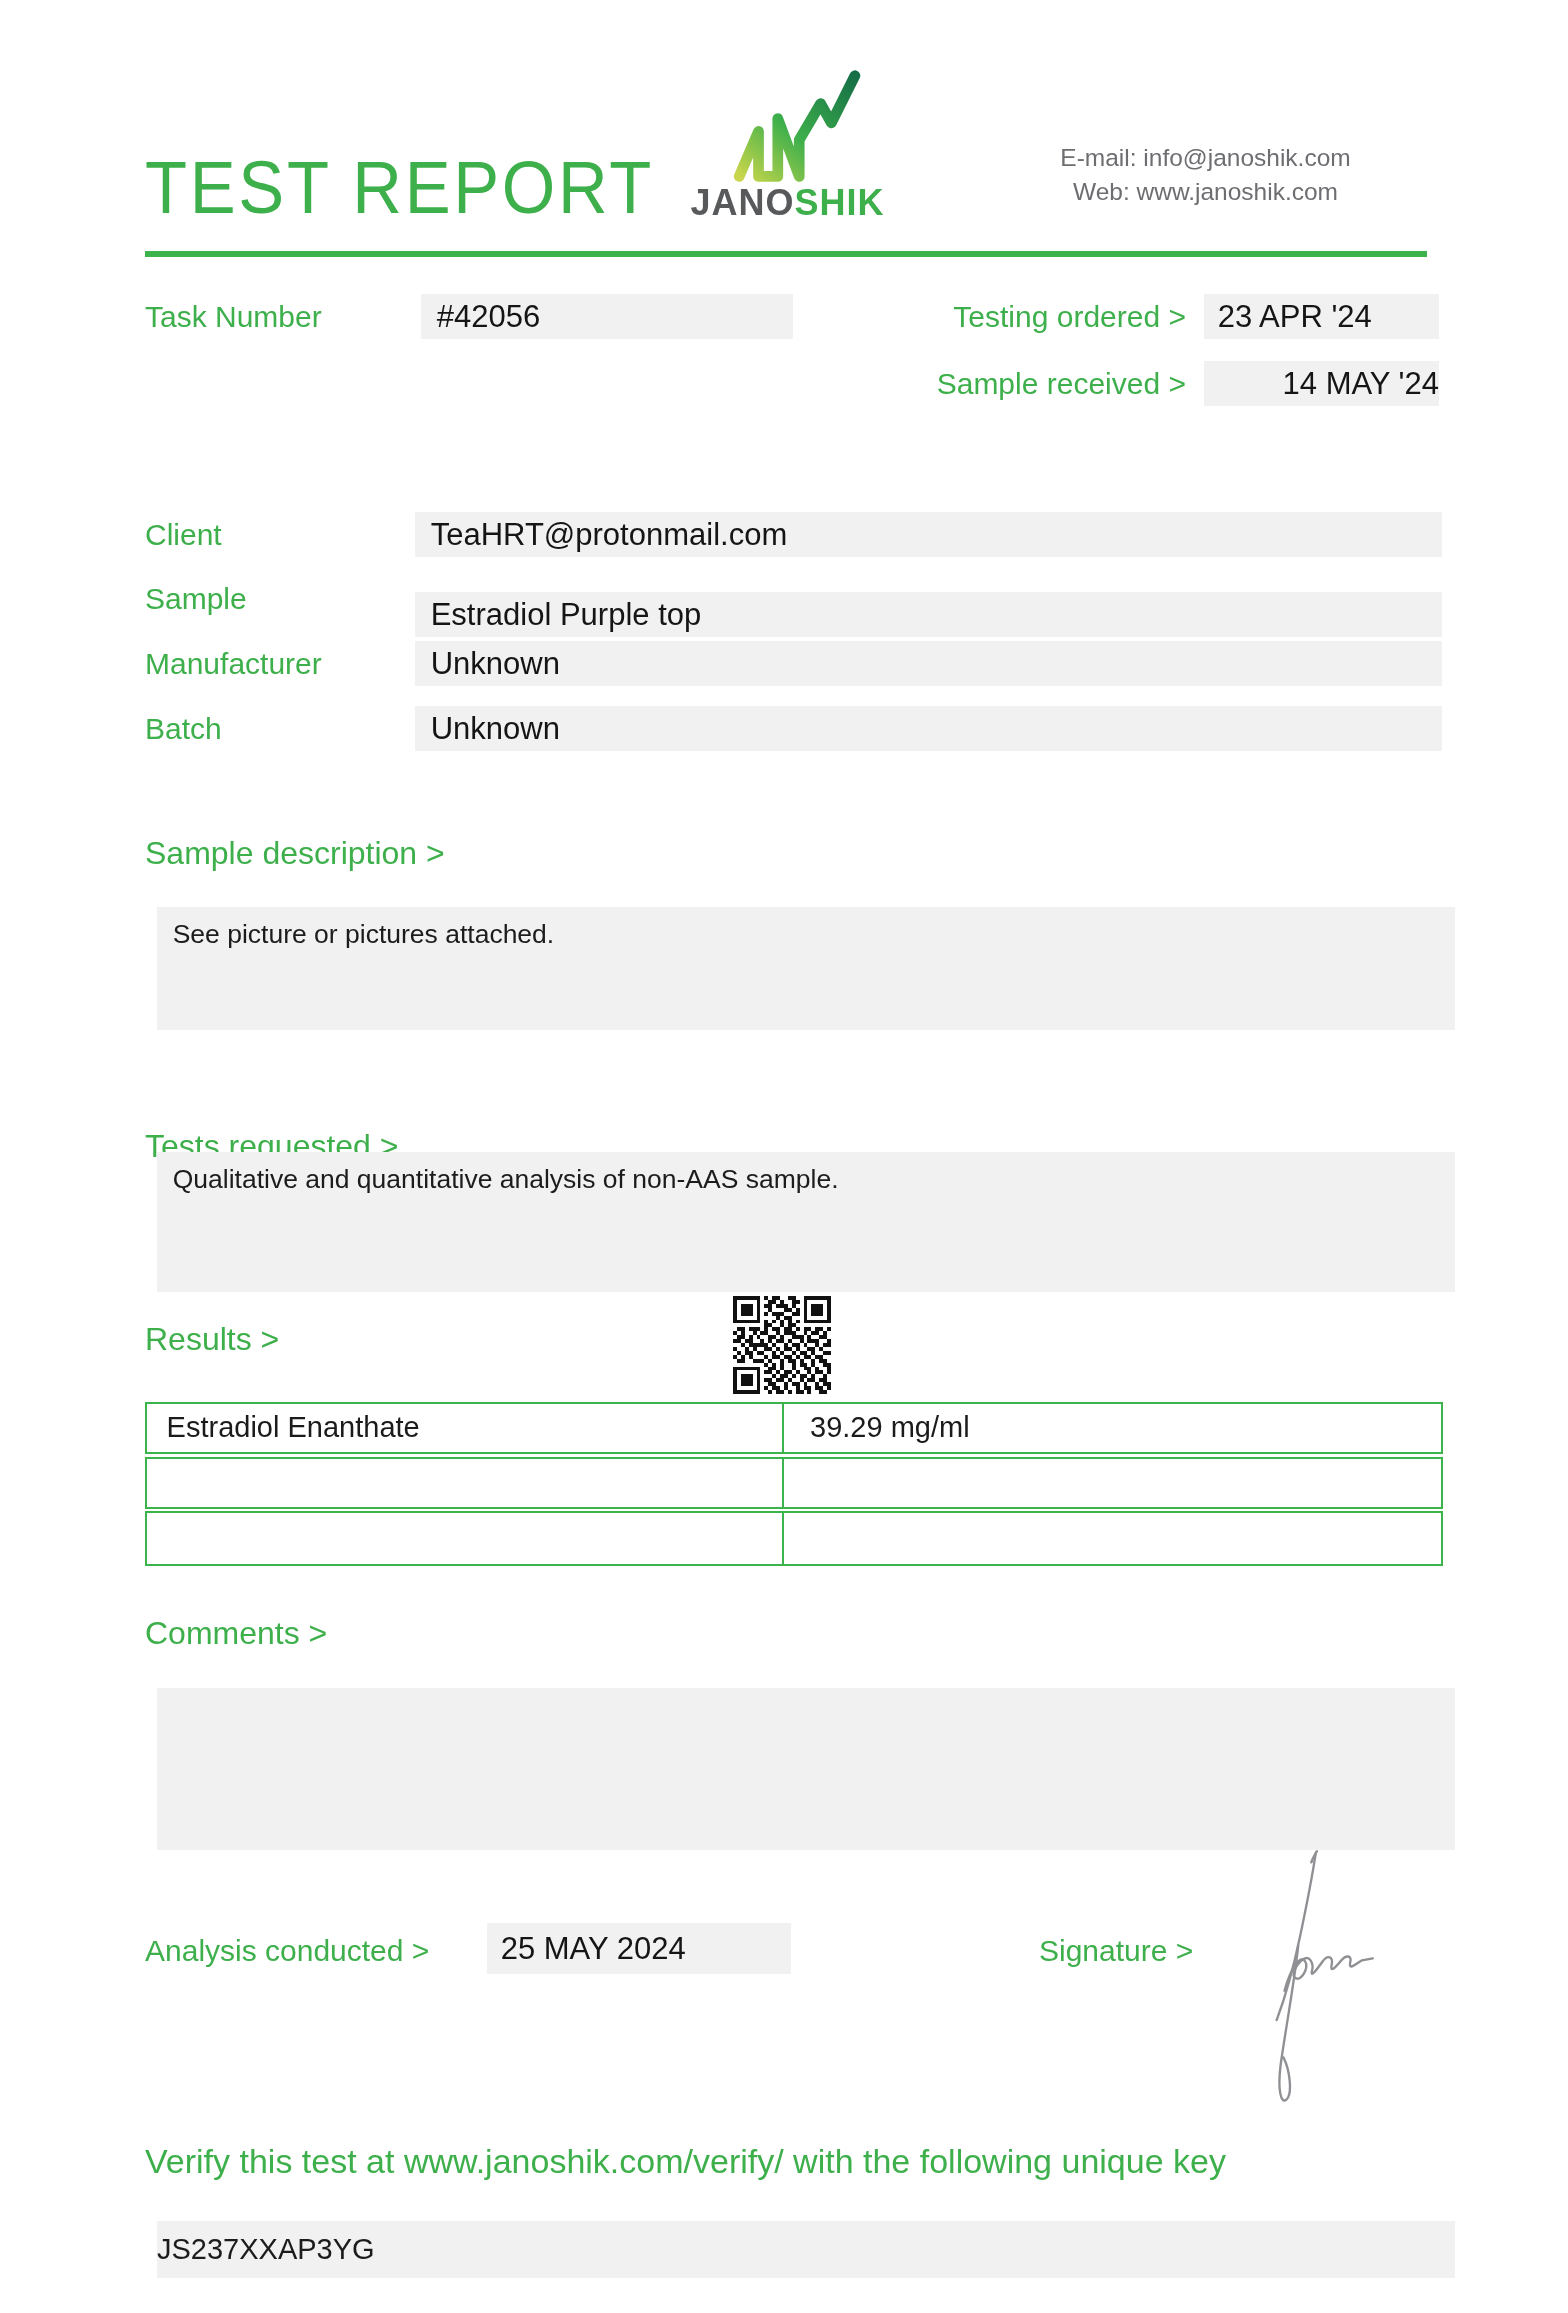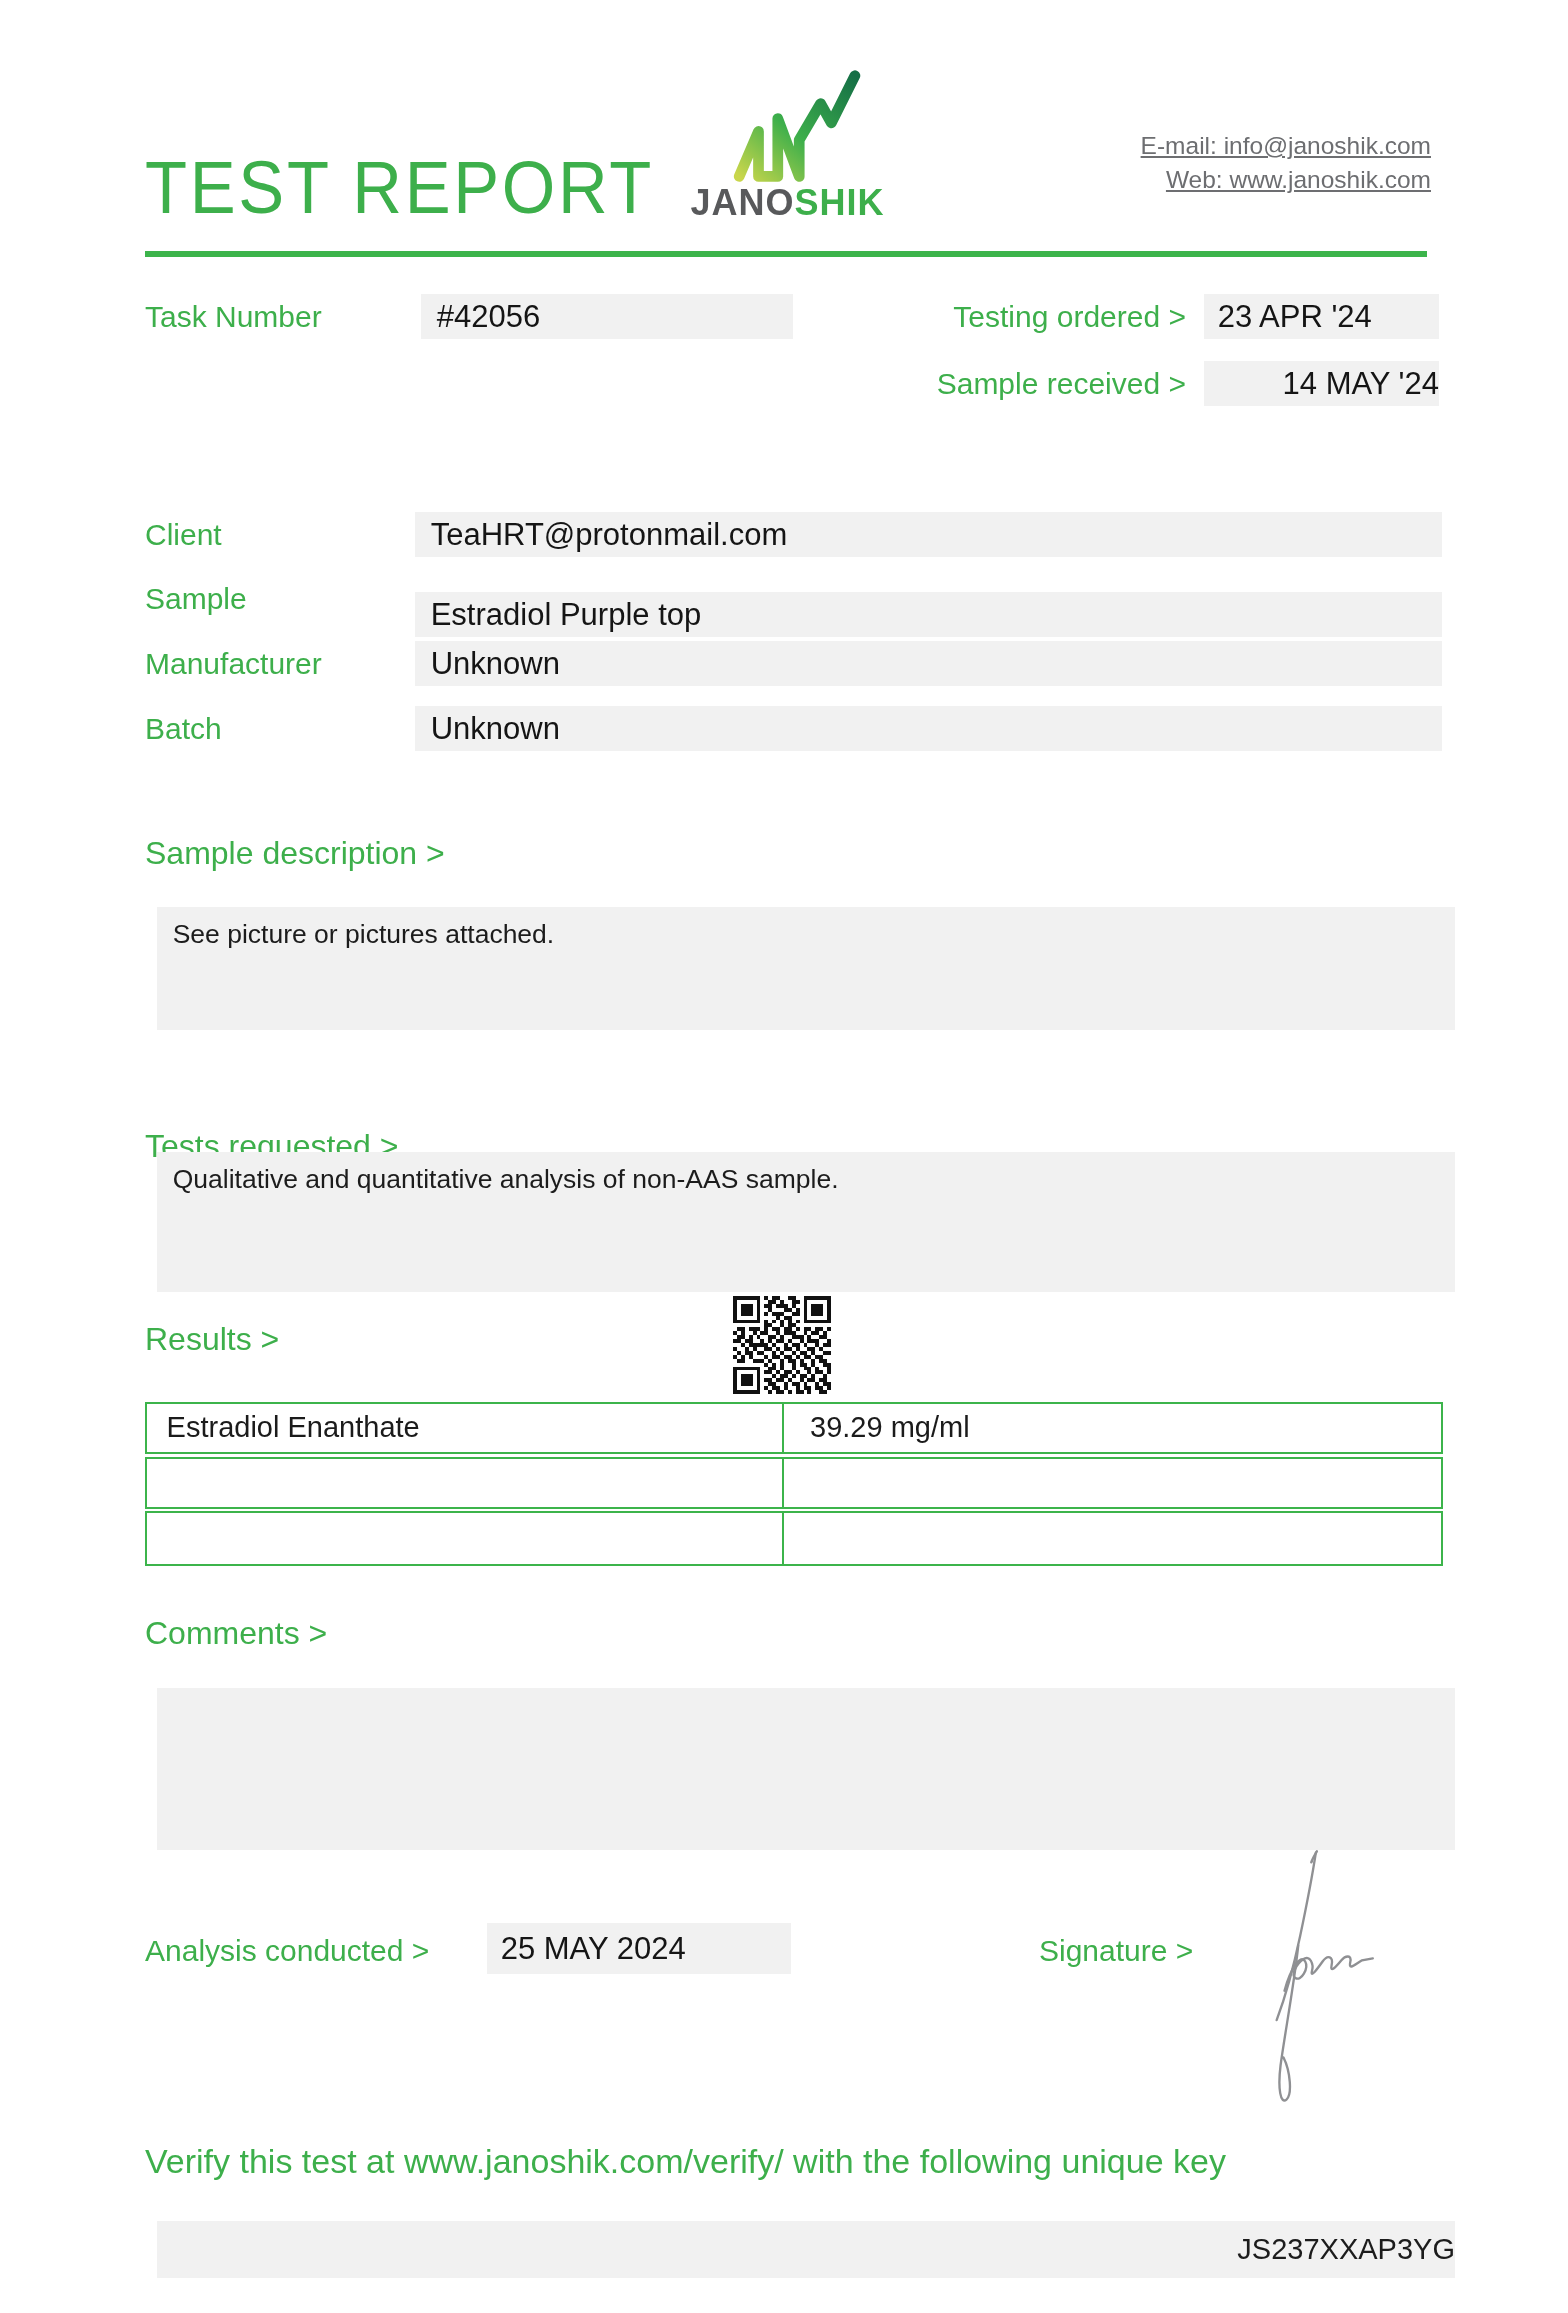--- a/index.html
+++ b/index.html
@@ -6,40 +6,40 @@
   #page{position:relative;width:1568px;height:2313px;background:#fff;overflow:hidden;
         font-family:"Liberation Sans", sans-serif;color:var(--text_dark);}
   .abs{position:absolute;}
   .graybox{background:var(--box_gray);margin-left:12px;}
   #title{left:145px;top:145px;font-size:74px;letter-spacing:2.9px;color:var(--accent_green);
          transform:scaleX(.93);transform-origin:left top;white-space:nowrap;font-weight:400;}
   #logo-icon{left:727px;top:65px;}
   #brand{left:674px;top:182px;width:227px;text-align:center;font-size:36px;font-weight:bold;letter-spacing:1px;white-space:nowrap;}
   #brand .jano{color:var(--brand_gray);}
   #brand .shik{color:var(--accent_green);}
-  #contact{left:980px;top:129px;width:451px;text-align:right;color:var(--text_gray);
-           font-size:24.5px;line-height:34px;text-decoration:underline;}
+  #contact{left:980px;top:141px;width:451px;text-align:center;color:var(--text_gray);
+           font-size:24.5px;line-height:34px;}
   #rule{left:145px;top:251px;width:1282px;height:5.9px;background:var(--border_green);}
   .fieldlabel{color:var(--accent_green);font-size:30px;line-height:45px;white-space:nowrap;}
   .valuebox{background:var(--box_gray);font-size:31px;line-height:45px;color:#151515;
             padding-left:15.7px;box-sizing:border-box;white-space:nowrap;}
   .datebox{background:var(--box_gray);font-size:31px;font-weight:normal;line-height:45px;
            color:#151515;padding-left:13.7px;box-sizing:border-box;white-space:nowrap;}
   .rlabel{text-align:right;}
   .heading{color:var(--accent_green);font-size:32px;white-space:nowrap;}
   .bigbox{background:var(--box_gray);box-sizing:border-box;padding:11.8px 15.7px;font-size:26.5px;color:#1c1c1c;}
   #qr{left:733px;top:1296px;width:98px;height:98px;display:grid;
       grid-template-columns:repeat(25,1fr);grid-template-rows:repeat(25,1fr);background:#fff;}
   #qr div.on{background:#111;}
   .trow{box-sizing:border-box;border:2.9px solid var(--border_green);display:flex;background:#fff;}
   .tcell-l{width:637px;box-sizing:border-box;border-right:2.9px solid var(--border_green);
            font-size:29px;line-height:46px;padding-left:19.6px;white-space:nowrap;}
   .tcell-r{flex:1;font-size:29px;line-height:46px;padding-left:26px;white-space:nowrap;}
   #verify{left:145px;top:2142px;width:1298px;color:var(--accent_green);font-size:34px;white-space:nowrap;}
-  #keybox{left:145px;top:2221px;width:1298px;height:57px;text-align:right;
+  #keybox{left:145px;top:2221px;width:1298px;height:57px;text-align:left;
           font-size:29px;line-height:57px;color:#1c1c1c;}
 </style>
 </head>
 <body>
 
 <div id="page">
 
   <div id="title" class="abs">TEST REPORT</div>
 
   <svg id="logo-icon" class="abs" width="153" height="120" viewBox="0 0 140 112">

